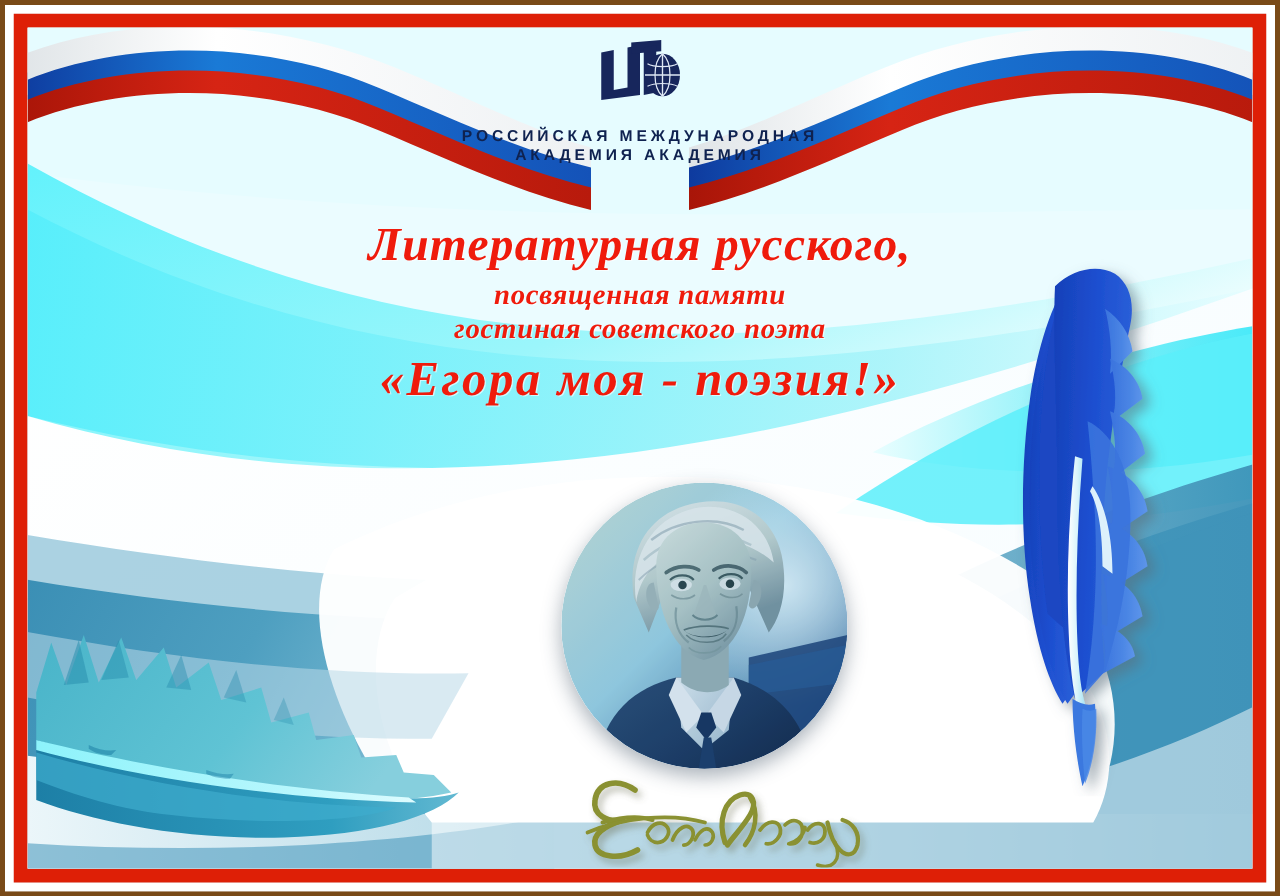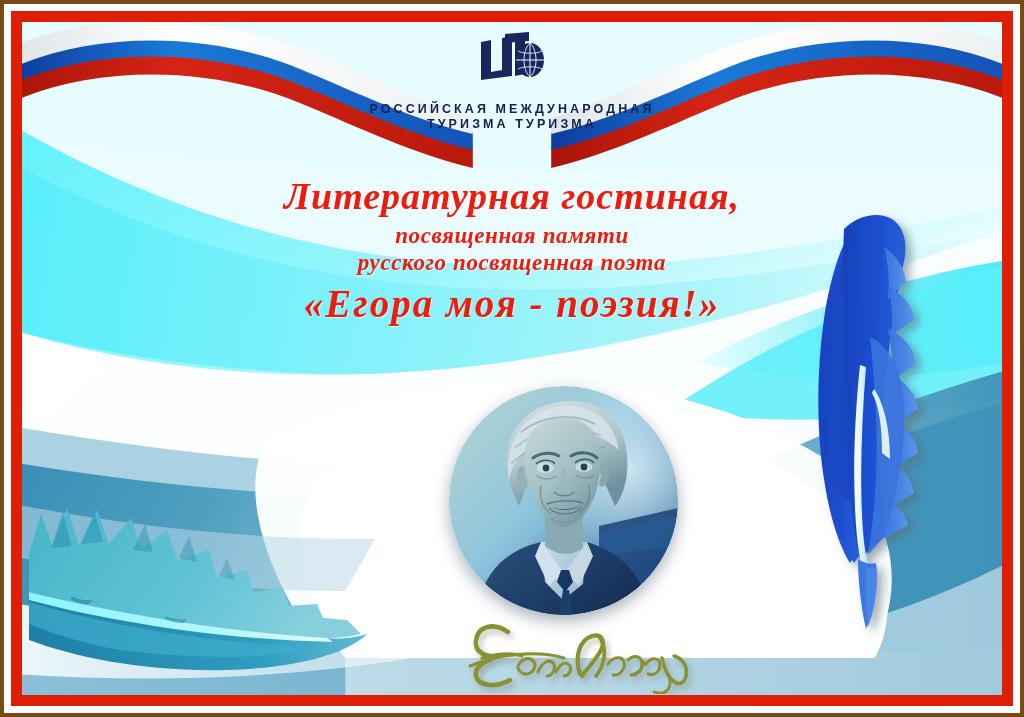--- a/index.html
+++ b/index.html
@@ -316,21 +316,21 @@
             <path d="M55,11 L55,45" stroke="#dfe8f5" stroke-width="1.1" fill="none"></path>
             <path d="M55,11 C47,18 47,38 55,45" stroke="#dfe8f5" stroke-width="1" fill="none"></path>
             <path d="M55,11 C63,18 63,38 55,45" stroke="#dfe8f5" stroke-width="1" fill="none"></path>
             <path d="M43,19 C48,22 62,22 67,19" stroke="#dfe8f5" stroke-width="0.9" fill="none"></path>
             <path d="M43,37 C48,34 62,34 67,37" stroke="#dfe8f5" stroke-width="0.9" fill="none"></path>
           </g>
         </svg>
 
         <div class="org-name">
           <div>РОССИЙСКАЯ МЕЖДУНАРОДНАЯ</div>
-          <div>ТУРИЗМА ТУРИЗМА</div>
+          <div>АКАДЕМИЯ АКАДЕМИЯ</div>
         </div>
       </div>
 
       <div class="feather-left">
         <svg viewBox="0 0 360 215" preserveAspectRatio="none">
           <defs>
             <linearGradient id="tf1" x1="0" y1="0" x2="1" y2="0.3">
               <stop offset="0%" stop-color="#49b4c9"></stop>
               <stop offset="60%" stop-color="#5fc3d4"></stop>
               <stop offset="100%" stop-color="#86cfdd"></stop>
@@ -424,23 +424,23 @@
             <path d="M82,182 C92,196 98,222 98,252 L90,246 C90,220 87,198 80,186 Z" fill="#e6f8fd" opacity="0.95"></path>
 
             <path d="M66,352 C72,356 78,358 84,356 C86,380 82,404 74,422
                      C70,404 66,378 66,352 Z" fill="#3a78df"></path>
             <path d="M74,360 C78,362 82,362 85,360 C86,384 82,406 76,420 C74,402 73,380 74,360 Z" fill="#4a88e6" opacity="0.85"></path>
           </g>
         </svg>
       </div>
 
       <div class="title-block">
-        <div class="t-line1">Литературная гостиная,</div>
+        <div class="t-line1">Литературная русского,</div>
         <div class="t-line2">посвященная памяти</div>
-        <div class="t-line3">русского посвященная поэта</div>
+        <div class="t-line3">гостиная советского поэта</div>
         <div class="t-line5">«Егора моя - поэзия!»</div>
       </div>
 
       <div class="portrait">
         <svg class="portrait-svg" viewBox="0 0 229 229">
           <defs>
             <clipPath id="circClip">
                 <circle cx="114.5" cy="114.5" r="114.5"></circle>
               </clipPath>
             <linearGradient id="pBg" x1="0" y1="0" x2="1" y2="1">

